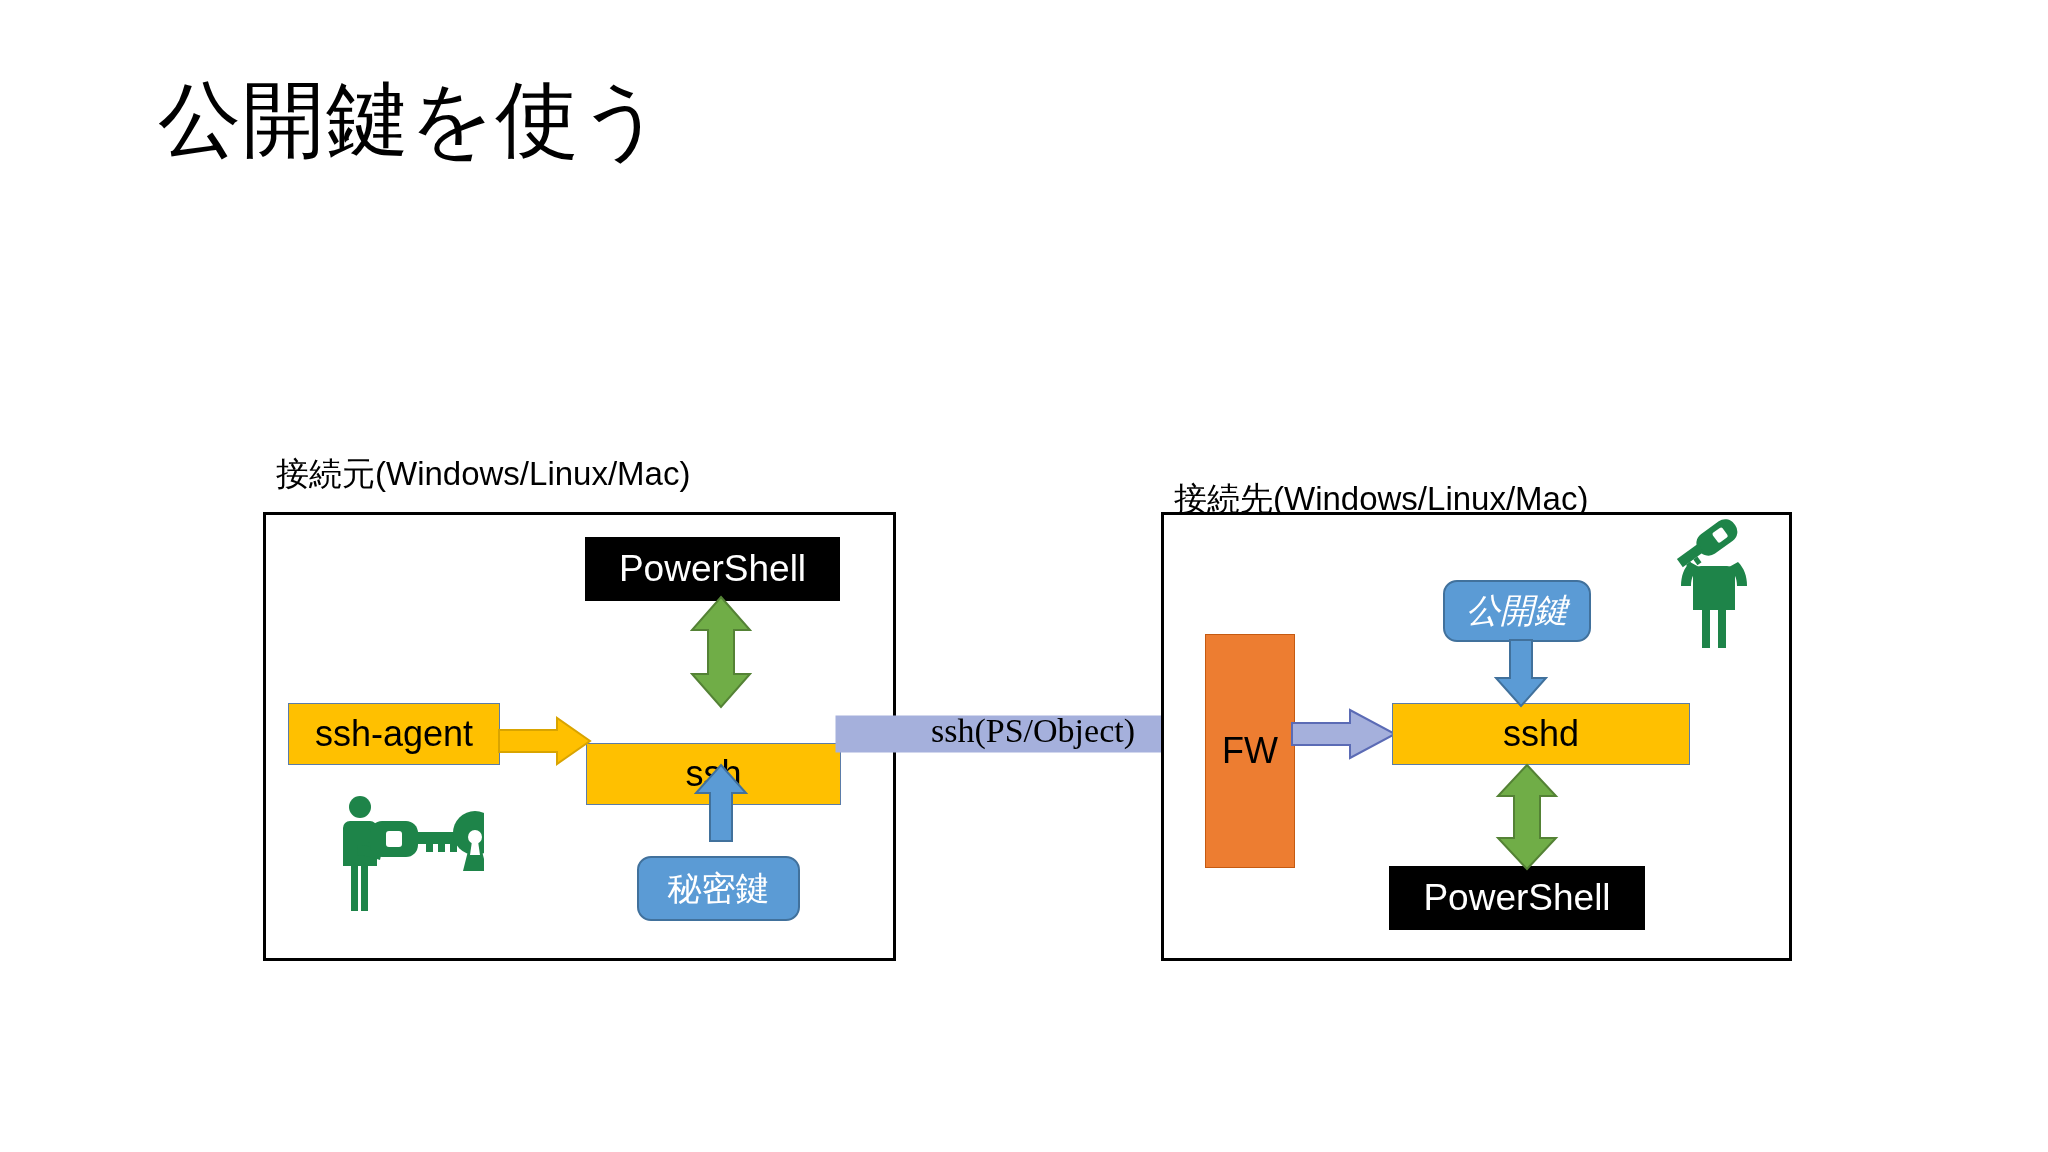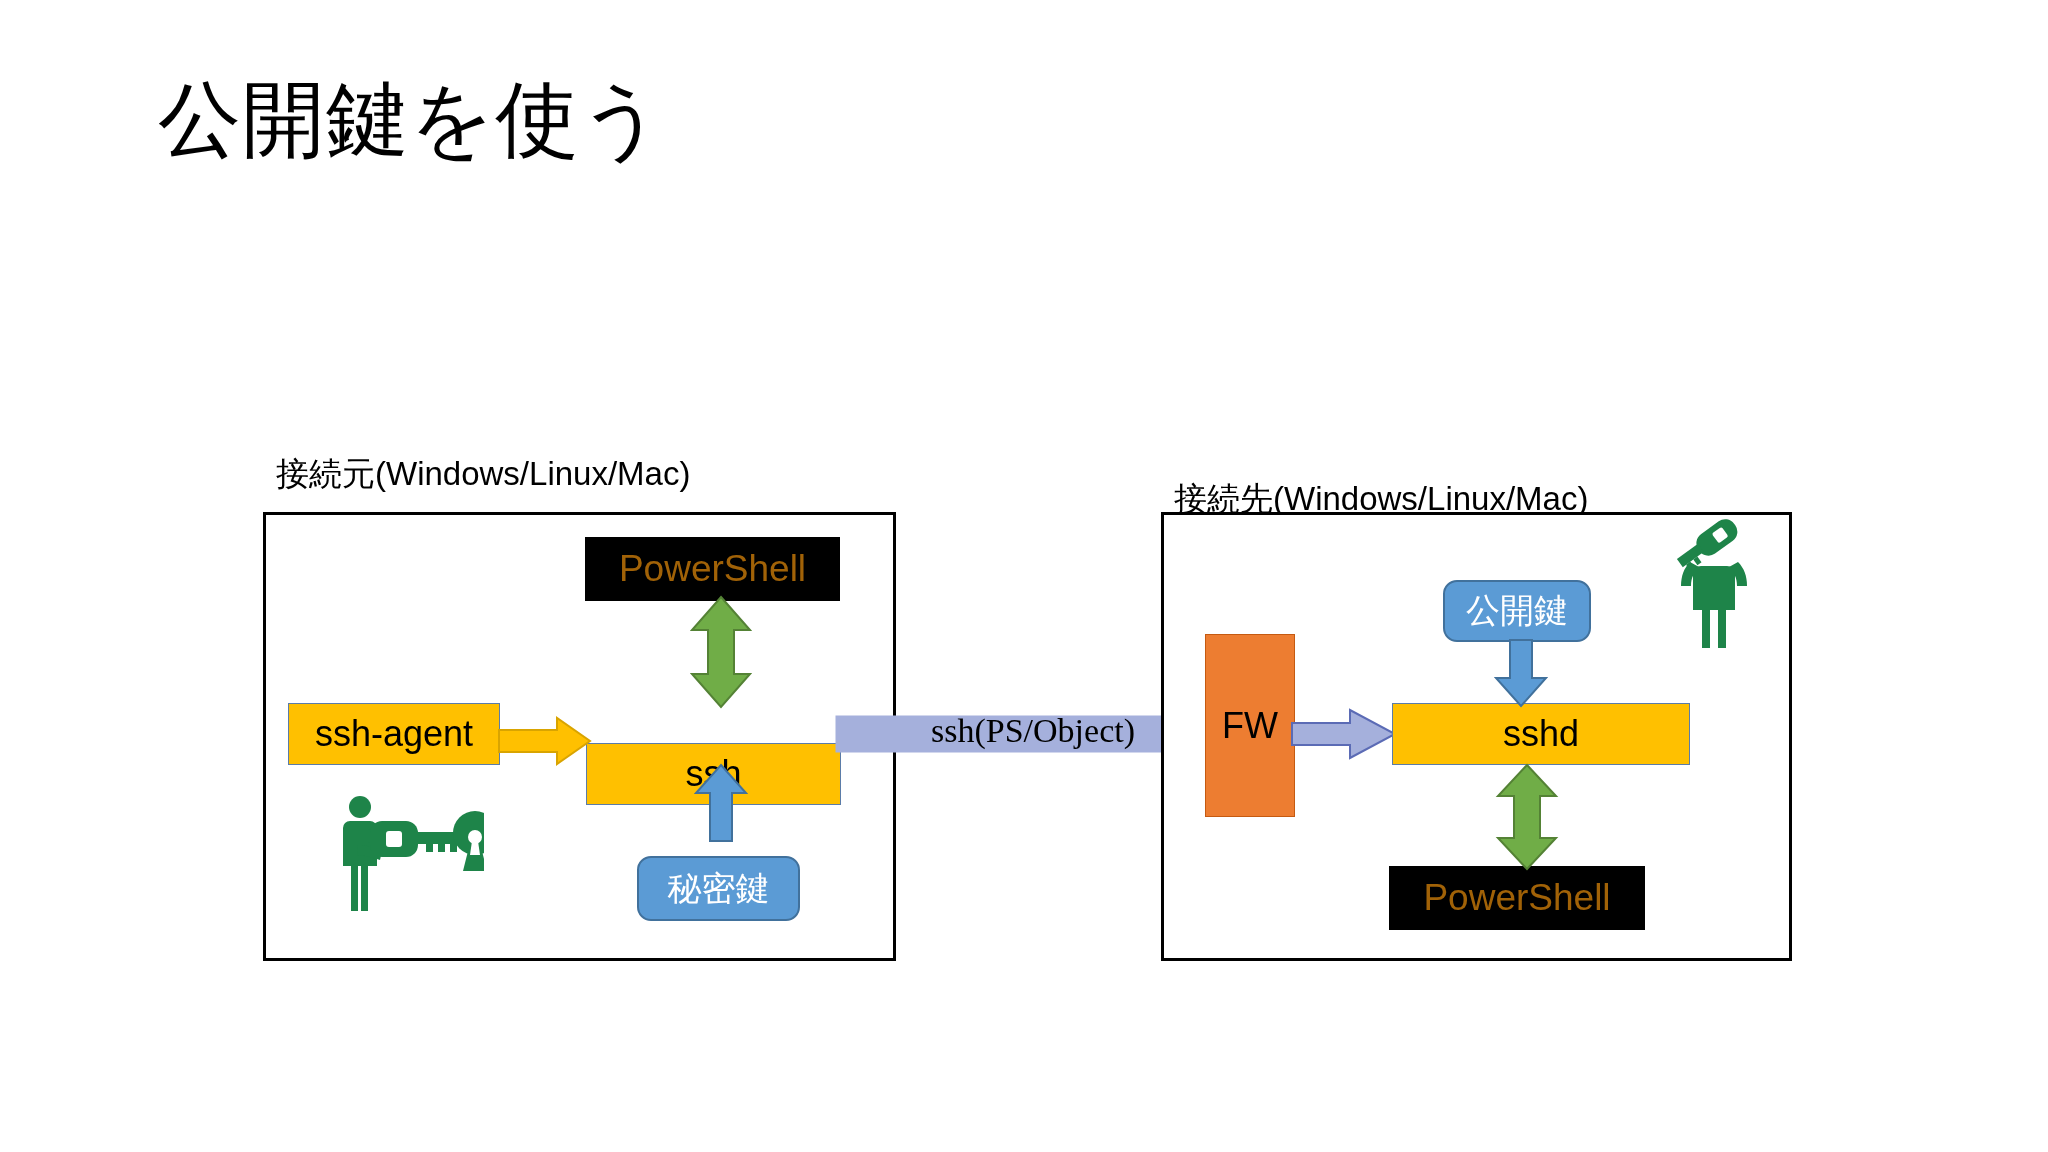--- a/index.html
+++ b/index.html
@@ -61,21 +61,21 @@
     white-space: nowrap;
   }
   .node-yellow {
     background: #FFC000;
     border: 1.5px solid #5B7CA8;
     color: #000000;
     font-size: 36px;
   }
   .node-black {
     background: #000000;
-    color: #a16207;
+    color: #ffffff;
     font-size: 37px;
     border: none;
   }
   .node-blue {
     background: #5B9BD5;
     border: 2px solid #41719C;
     border-radius: 14px;
     color: #ffffff;
     font-size: 34px;
   }
@@ -86,23 +86,23 @@
     font-size: 36px;
   }
 
   
   #node-ssh-agent   { left: 288px; top: 703px; width: 212px; height: 62px; }
   #node-ssh         { left: 586px; top: 703px; width: 255px; height: 62px; margin-top: 40px; }
   #node-powershell-src { left: 585px; top: 537px; width: 255px; height: 64px; }
   #node-private-key { left: 637px; top: 856px; width: 163px; height: 65px; }
 
   
-  #node-fw          { left: 1205px; top: 634px; width: 90px; height: 183px; }
+  #node-fw          { left: 1205px; top: 634px; width: 90px; height: 234px; }
   #node-sshd        { left: 1392px; top: 703px; width: 298px; height: 62px; }
-  #node-public-key  { left: 1443px; top: 580px; width: 148px; height: 62px; }
+  #node-public-key  { left: 1443px; top: 580px; width: 148px; height: 62px; font-style: italic; }
   #node-powershell-dst { left: 1389px; top: 866px; width: 256px; height: 64px; }
 
   
   .arrow { position: absolute; }
   .arrow svg { display: block; overflow: visible; }
 
   #arrow-agent-to-ssh   { left: 499px; top: 716px; }
   #arrow-ssh-powershell { left: 690px; top: 597px; }
   #arrow-key-to-ssh     { left: 694px; top: 765px; }
   #arrow-ssh-to-fw      { left: 836px; top: 709px; }

